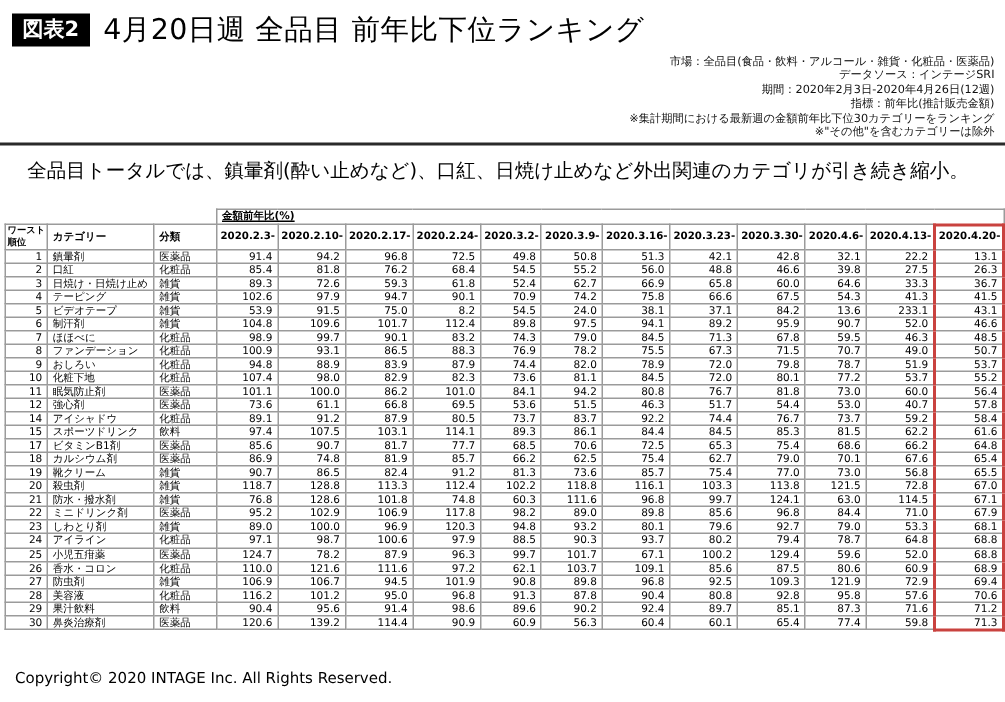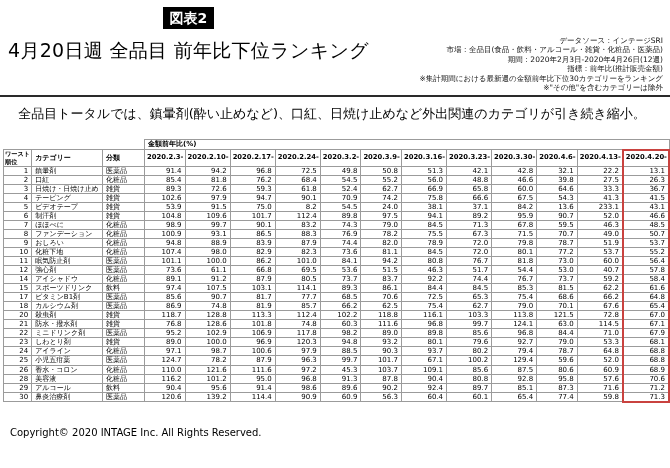--- a/index.html
+++ b/index.html
@@ -3,57 +3,57 @@
 <meta charset="utf-8">
 <style>
   * { box-sizing: border-box; }
   html,body { margin:0; padding:0; }
   body {
     width:670px; height:468px;
     background:#ffffff; color:#000;
     font-family:"DejaVu Sans","Liberation Sans",sans-serif;
     position:relative; overflow:hidden;
   }
-  .header { position:absolute; top:7px; left:8px; display:flex; align-items:center; gap:9px;flex-direction:column; }
+  .header { position:absolute; top:7px; left:8px; display:flex; align-items:center; gap:9px; }
   .badge { background:#000; color:#fff; font-weight:bold; font-size:14px; padding:4px 7px; line-height:1; }
   .title { font-weight:normal; font-size:19px; letter-spacing:0.3px; white-space:nowrap; }
   .meta { position:absolute; top:36px; right:7px; text-align:right; font-size:7.5px; line-height:9.4px; color:#111; }
   .rule { position:absolute; top:95px; left:0; width:670px; height:0; border-top:2px solid #2a2a2a; }
   .summary { position:absolute; top:105px; left:0; width:664px; text-align:center; font-size:13px; font-weight:500; white-space:nowrap; }
   .table-wrap { position:absolute; top:139px; left:3px; }
   table { border-collapse:collapse; table-layout:fixed; }
   th, td {
     border:1px solid #9b9b9b; font-size:7px; font-weight:normal;
     padding:0 3px; height:8.2px; line-height:1.15;
     overflow:hidden; white-space:nowrap; background:#fff;
   }
   thead th { font-weight:bold; text-align:left; }
   .blank { border:none; background:transparent; }
-  .group { font-size:7px; height:10px; }
+  .group { font-size:7px; height:10px;text-decoration:underline; }
   .weekh { font-size:6.8px; padding:0 1px 0 2px; height:13px; vertical-align:middle; }
   .rankh { font-size:6.2px; padding:0 1px; line-height:1.25; }
   .cath  { font-size:7px; }
   .num { text-align:right; }
   .cat { text-align:left; }
   .hl   { border-left:2px solid var(--hl,#c9423f); border-right:2px solid var(--hl,#c9423f);margin-left:48px; }
   .hl-t { border-top:2px solid var(--hl,#c9423f); }
   .hl-b { border-bottom:2px solid var(--hl,#c9423f); }
-  .footer { position:absolute; top:427px; left:10px; font-size:10px; color:#000; }
+  .footer { position:absolute; top:447px; left:10px; font-size:10px; color:#000; }
 </style>
 </head>
 <body>
 
 <div class="header">
   <span class="badge">図表2</span>
   <span class="title">4月20日週 全品目 前年比下位ランキング</span>
 </div>
 
 <div class="meta">
+  <div>市場：全品目(食品・飲料・アルコール・雑貨・化粧品・医薬品)</div>
   <div>データソース：インテージSRI</div>
-  <div>市場：全品目(食品・飲料・アルコール・雑貨・化粧品・医薬品)</div>
   <div>期間：2020年2月3日-2020年4月26日(12週)</div>
   <div>指標：前年比(推計販売金額)</div>
   <div>※集計期間における最新週の金額前年比下位30カテゴリーをランキング</div>
   <div>※"その他"を含むカテゴリーは除外</div>
 </div>
 
 <div class="rule"></div>
 
 <div class="summary">全品目トータルでは、鎮暈剤(酔い止めなど)、口紅、日焼け止めなど外出関連のカテゴリが引き続き縮小。</div>
 
@@ -366,20 +366,37 @@
           <td class="num">66.2</td>
           <td class="num">62.5</td>
           <td class="num">75.4</td>
           <td class="num">62.7</td>
           <td class="num">79.0</td>
           <td class="num">70.1</td>
           <td class="num">67.6</td>
           <td class="num hl">65.4</td>
         </tr>
         <tr>
+          <td class="num">19</td>
+          <td class="cat">靴クリーム</td>
+          <td class="cat">雑貨</td>
+          <td class="num">90.7</td>
+          <td class="num">86.5</td>
+          <td class="num">82.4</td>
+          <td class="num">91.2</td>
+          <td class="num">81.3</td>
+          <td class="num">73.6</td>
+          <td class="num">85.7</td>
+          <td class="num">75.4</td>
+          <td class="num">77.0</td>
+          <td class="num">73.0</td>
+          <td class="num">56.8</td>
+          <td class="num hl">65.5</td>
+        </tr>
+        <tr>
           <td class="num">20</td>
           <td class="cat">殺虫剤</td>
           <td class="cat">雑貨</td>
           <td class="num">118.7</td>
           <td class="num">128.8</td>
           <td class="num">113.3</td>
           <td class="num">112.4</td>
           <td class="num">102.2</td>
           <td class="num">118.8</td>
           <td class="num">116.1</td>
@@ -475,49 +492,66 @@
           <td class="num hl">68.8</td>
         </tr>
         <tr>
           <td class="num">26</td>
           <td class="cat">香水・コロン</td>
           <td class="cat">化粧品</td>
           <td class="num">110.0</td>
           <td class="num">121.6</td>
           <td class="num">111.6</td>
           <td class="num">97.2</td>
-          <td class="num">45.3</td>
+          <td class="num">62.1</td>
           <td class="num">103.7</td>
           <td class="num">109.1</td>
           <td class="num">85.6</td>
           <td class="num">87.5</td>
           <td class="num">80.6</td>
           <td class="num">60.9</td>
           <td class="num hl">68.9</td>
+        </tr>
+        <tr>
+          <td class="num">27</td>
+          <td class="cat">防虫剤</td>
+          <td class="cat">雑貨</td>
+          <td class="num">106.9</td>
+          <td class="num">106.7</td>
+          <td class="num">94.5</td>
+          <td class="num">101.9</td>
+          <td class="num">90.8</td>
+          <td class="num">89.8</td>
+          <td class="num">96.8</td>
+          <td class="num">92.5</td>
+          <td class="num">109.3</td>
+          <td class="num">121.9</td>
+          <td class="num">72.9</td>
+          <td class="num hl">69.4</td>
         </tr>
         <tr>
           <td class="num">28</td>
           <td class="cat">美容液</td>
           <td class="cat">化粧品</td>
           <td class="num">116.2</td>
           <td class="num">101.2</td>
           <td class="num">95.0</td>
           <td class="num">96.8</td>
           <td class="num">91.3</td>
           <td class="num">87.8</td>
           <td class="num">90.4</td>
           <td class="num">80.8</td>
           <td class="num">92.8</td>
           <td class="num">95.8</td>
           <td class="num">57.6</td>
           <td class="num hl">70.6</td>
         </tr>
         <tr>
           <td class="num">29</td>
-          <td class="cat">アルコール</td>
+          <td class="cat">果汁飲料</td>
           <td class="cat">飲料</td>
           <td class="num">90.4</td>
           <td class="num">95.6</td>
           <td class="num">91.4</td>
           <td class="num">98.6</td>
           <td class="num">89.6</td>
           <td class="num">90.2</td>
           <td class="num">92.4</td>
           <td class="num">89.7</td>
           <td class="num">85.1</td>

